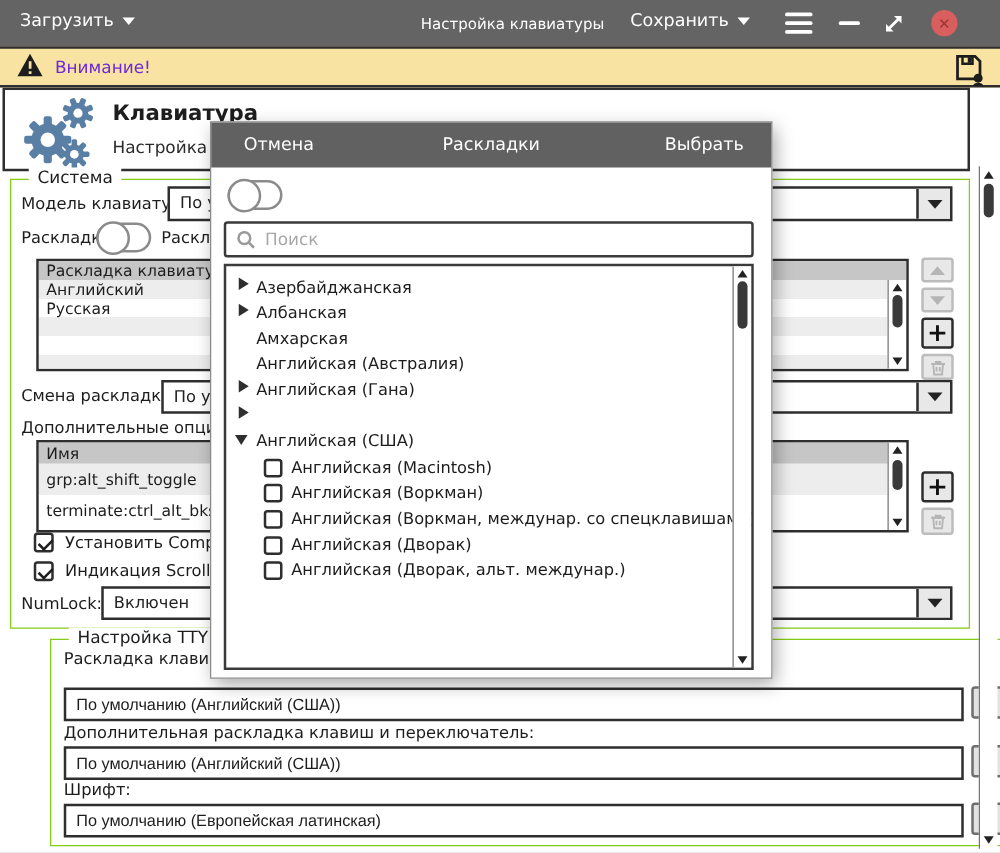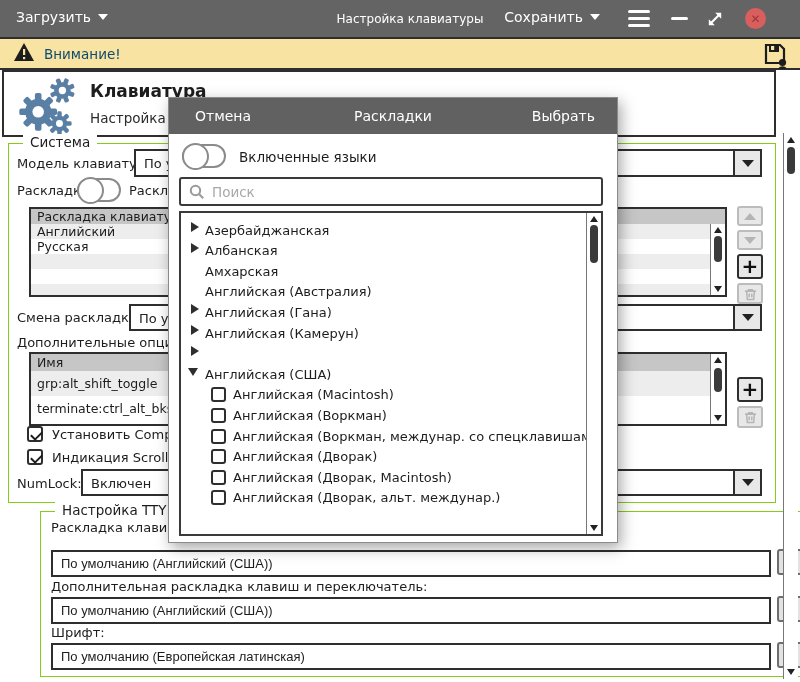--- a/index.html
+++ b/index.html
@@ -17,21 +17,21 @@
   .caret-down { width:0; height:0; border-left:5px solid transparent; border-right:5px solid transparent; border-top:6px solid #fff; }
   .tb-menu { position:absolute; right:150px; top:10px; width:22px; height:17px; display:flex; flex-direction:column; justify-content:space-between; }
   .tb-menu i { display:block; height:3.4px; background:#fff; border-radius:2px; }
   .tb-min { position:absolute; right:112px; top:17px; width:17px; height:3.4px; background:#fff; border-radius:2px; }
   .tb-max { position:absolute; right:76px; top:10px; width:18px; height:18px; }
   .tb-close { position:absolute; right:34px; top:8px; width:21px; height:21px; border-radius:50%; background:#d95f5f;
               display:flex; align-items:center; justify-content:center; font-size:12px; font-weight:bold; color:#9c3434; }
   .warnbar { position:absolute; left:0; top:37px; width:800px; height:33px; background:#f8e3a3;
              border-top:2px solid #2e2e2e; border-bottom:2px solid #2e2e2e; display:flex; align-items:center; z-index:2; }
   .warn-icon { margin-left:13px; }
-  .warn-text { margin-left:9px; font-size:13.5px; color:#0c4a6e; }
+  .warn-text { margin-left:9px; font-size:13.5px; color:#6d28d9; }
   .warn-save { position:absolute; right:12px; top:3px; }
 
   
   .header-card { position:absolute; left:2px; top:70px; width:774px; height:67px; background:#fff; border:2px solid #2e2e2e; }
   .hc-title { position:absolute; left:86px; top:9px; font-size:17px; font-weight:bold; color:#1d1d1d; }
   .hc-sub { position:absolute; left:86px; top:38px; font-size:13.5px; color:#2a2a2a; }
   .gears { position:absolute; left:8px; top:4px; }
 
   
   .fset { position:absolute; border:1px solid #84cc16; background:transparent; }
@@ -397,21 +397,20 @@
   <div class="modal">
     <div class="modal-header">
       <span class="mh-cancel">Отмена</span>
       <span class="mh-title">Раскладки</span>
       <span class="mh-select">Выбрать</span>
     </div>
 
     <div class="toggle modal-toggle">
         <span class="knob"></span>
       </div>
-    <span class="modal-toggle-label">Включенные языки</span>
 
     <div class="search-box">
       <svg width="16" height="16" viewBox="0 0 16 16">
         <circle cx="6.5" cy="6.5" r="4.7" fill="none" stroke="#9a9a9a" stroke-width="2"></circle>
         <line x1="10.2" y1="10.2" x2="14.2" y2="14.2" stroke="#9a9a9a" stroke-width="2"></line>
       </svg>
       <input class="search-input" placeholder="Поиск" style="">
     </div>
 
     <div class="lang-list">
@@ -441,25 +440,20 @@
             <span class="lbl">Английская (Австралия)</span>
           </div>
 
 
           <div class="lang-item t-expandable">
             <span class="lead"></span>
 
             <span class="lbl">Английская (Гана)</span>
           </div>
 
-          <div class="lang-item t-expandable">
-            <span class="lead"></span>
-
-            <span class="lbl">Английская (Камерун)</span>
-          </div>
 
           <div class="lang-item t-expandable">
             <span class="lead"></span>
 
           </div>
 
           <div class="lang-item t-expanded">
             <span class="lead"></span>
 
             <span class="lbl">Английская (США)</span>
@@ -482,25 +476,20 @@
             <span class="cb"></span>
             <span class="lbl">Английская (Воркман, междунар. со спецклавишами)</span>
           </div>
 
           <div class="lang-item t-checkbox">
             <span class="lead"></span>
             <span class="cb"></span>
             <span class="lbl">Английская (Дворак)</span>
           </div>
 
-          <div class="lang-item t-checkbox">
-            <span class="lead"></span>
-            <span class="cb"></span>
-            <span class="lbl">Английская (Дворак, Macintosh)</span>
-          </div>
 
           <div class="lang-item t-checkbox">
             <span class="lead"></span>
             <span class="cb"></span>
             <span class="lbl">Английская (Дворак, альт. междунар.)</span>
           </div>
         </div>
       <div class="vscroll list-scroll">
         <span class="tri-up"></span>
         <span class="thumb"></span>

